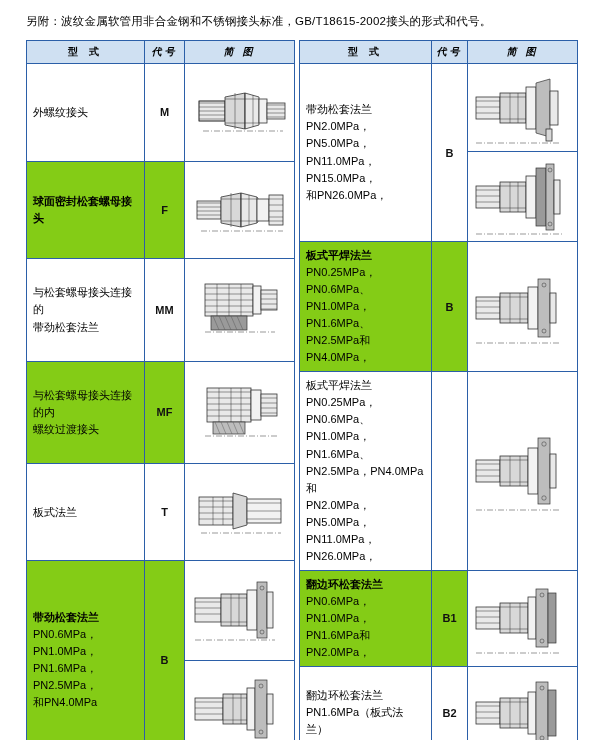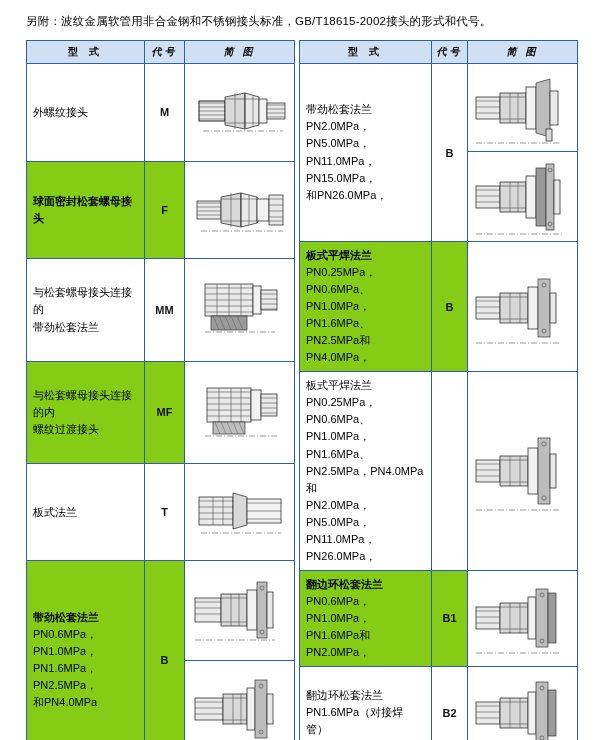--- a/index.html
+++ b/index.html
@@ -445,21 +445,21 @@
                   <path d="M6 78 h84" class="lnth" stroke-dasharray="6,2,1,2"></path>
                 </g>
               </svg>
             </div>
           </td>
         </tr>
 
         <tr style="height:92px">
           <td class="desc white">
             <span class="desc-line">翻边环松套法兰</span>
-            <span class="desc-line">PN1.6MPa（对接焊管）</span>
+            <span class="desc-line">PN1.6MPa（板式法兰）</span>
           </td>
           <td class="code white">B2</td>
           <td class="fig white">
             <div class="fig-box">
               <svg width="106" height="86" viewBox="0 0 106 86">
                 <g>
                   <rect x="6" y="32" width="24" height="22" class="cap"></rect>
                   <path d="M6 36 h24 M6 42 h24 M6 48 h24" class="lnth"></path>
                   <rect x="30" y="28" width="28" height="30" class="cap2"></rect>
                   <path d="M30 32 h28 M30 54 h28 M40 28 v30 M50 28 v30" class="lnth"></path>

